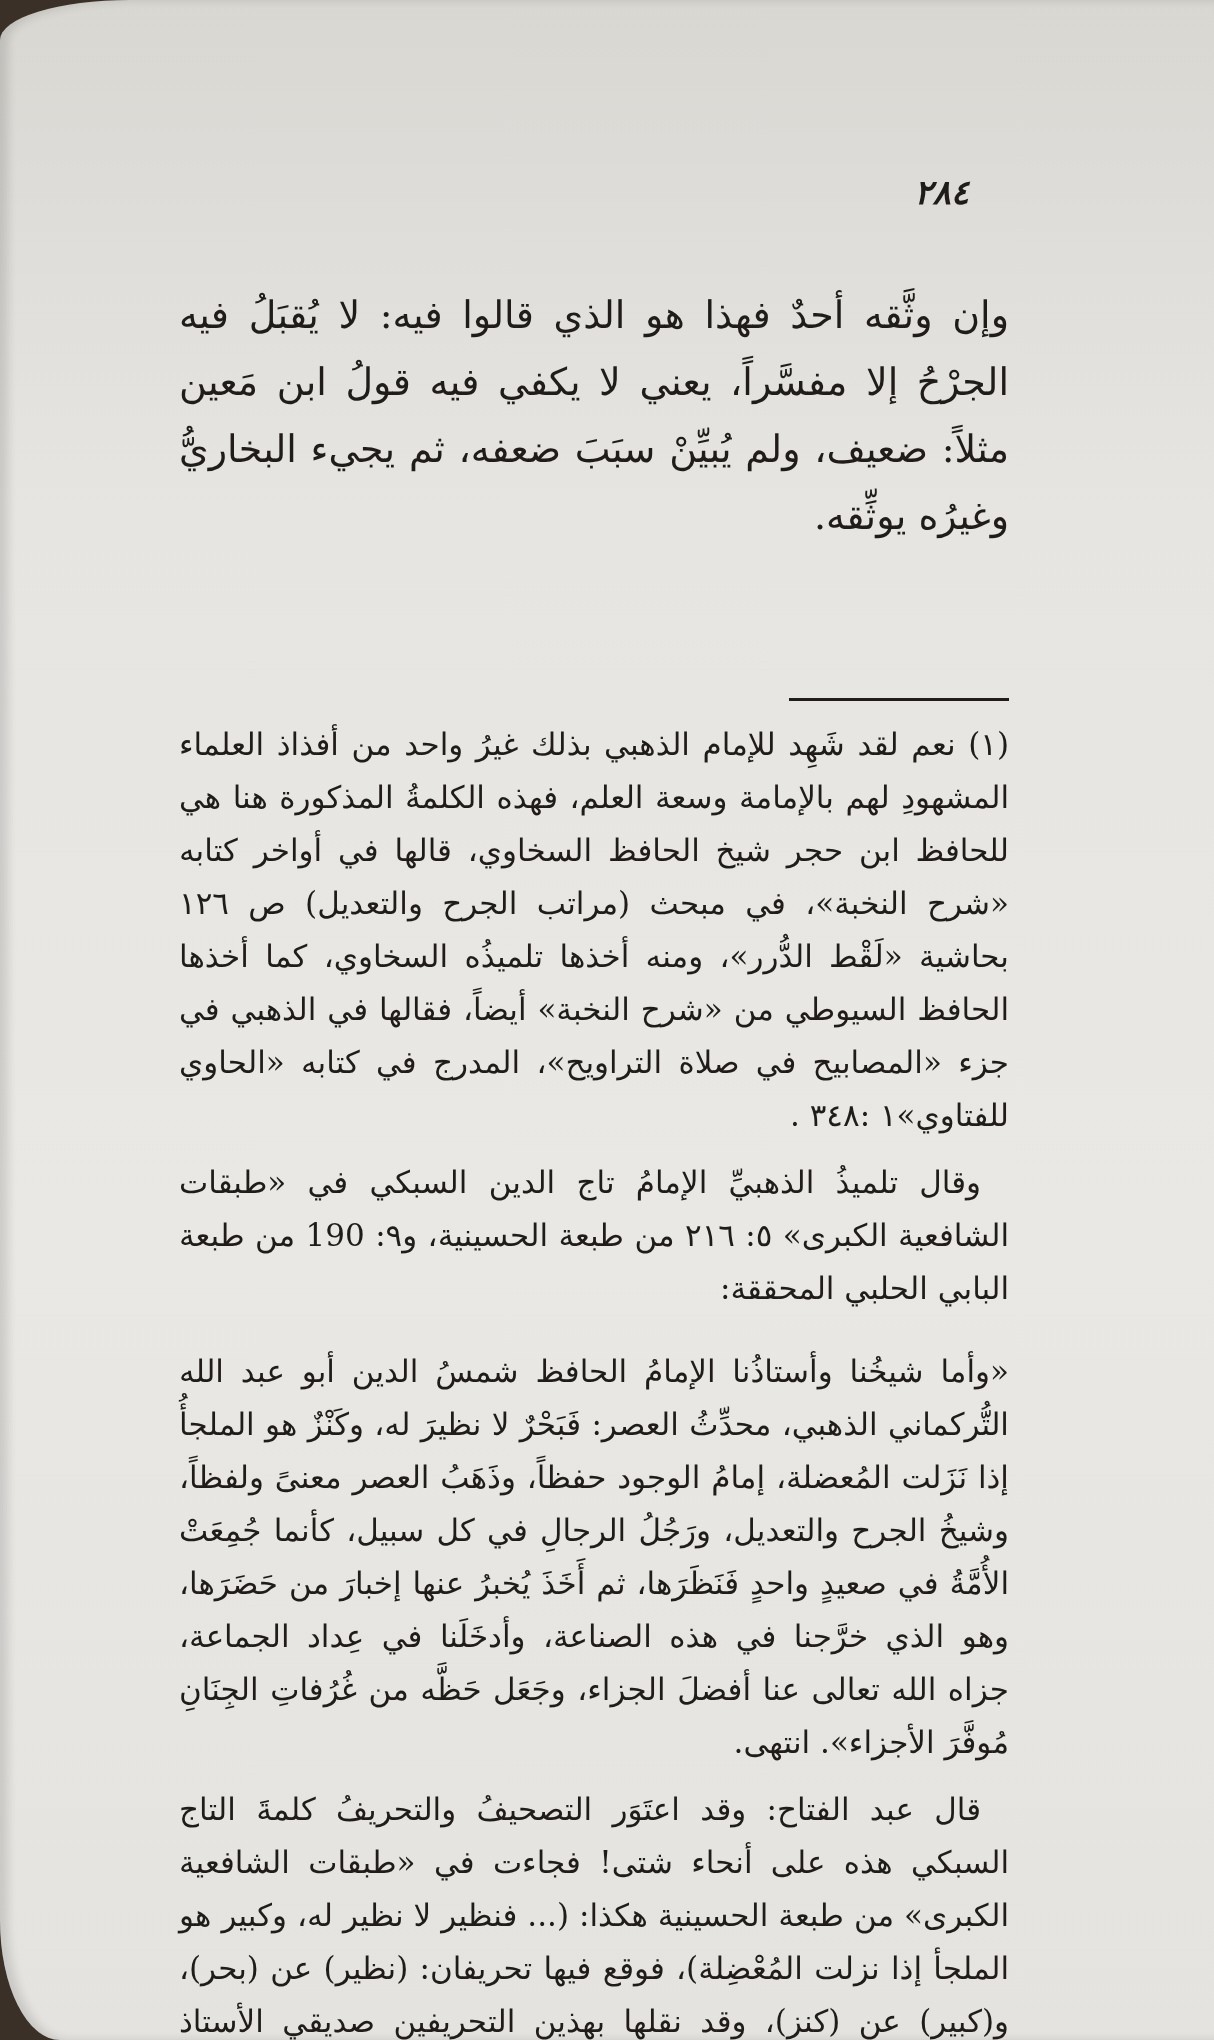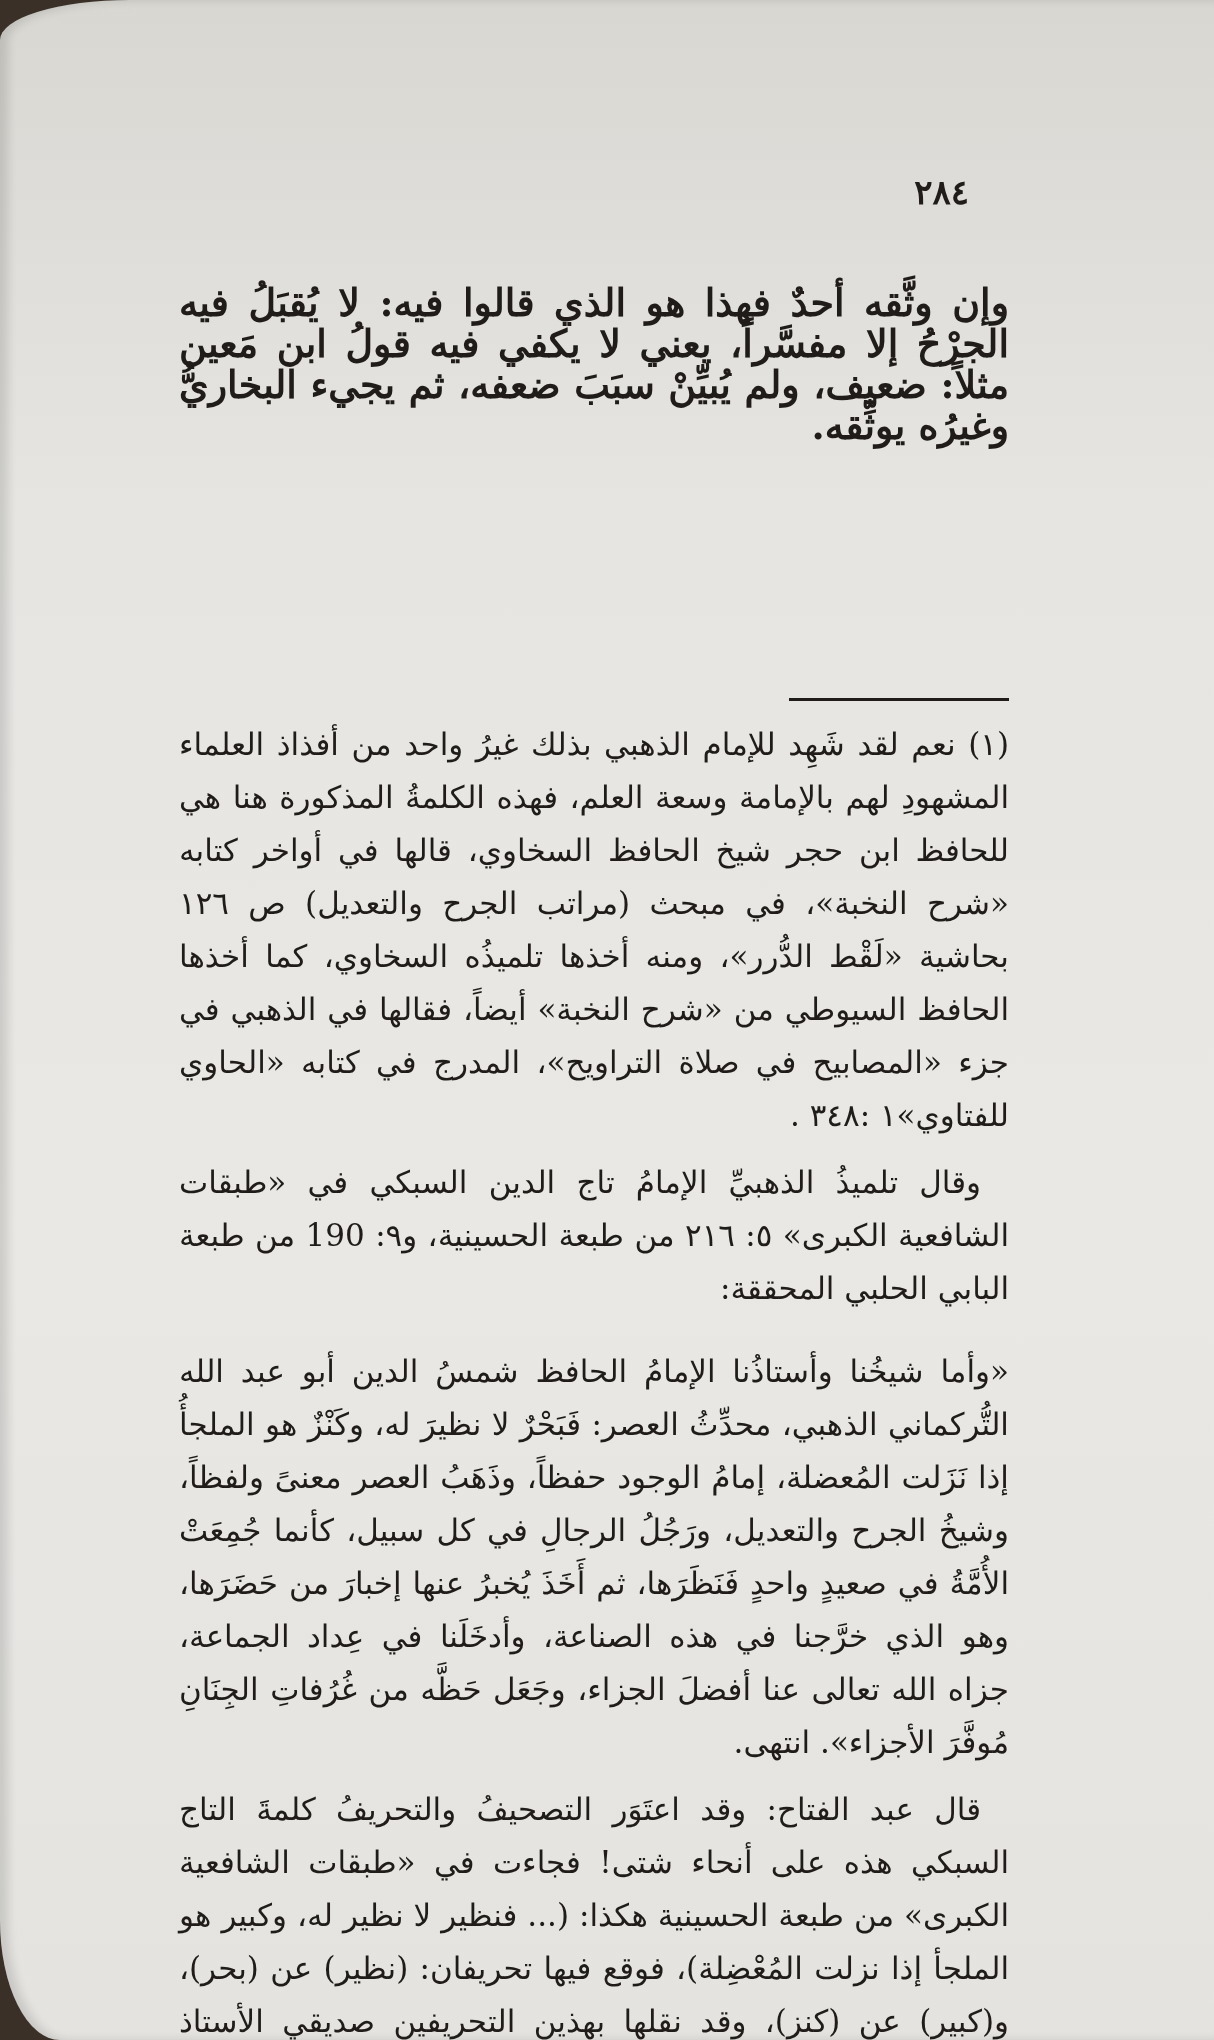--- a/index.html
+++ b/index.html
@@ -13,25 +13,25 @@
       width: 1214px; height: 2040px;
       background: linear-gradient(180deg, #d9d7d2 0%, #e6e5e2 25%, #e9e8e5 60%, #e4e3e0 100%);
       border-top-left-radius: 130px 40px;
       border-bottom-left-radius: 60px 120px;
       box-shadow: inset 8px 0 10px rgba(0,0,0,0.12);
       direction: rtl;
       color: #1f1c1a;
     }
     .page-number {
       position: absolute; top: 172px; right: 245px;
-      font-size: 34px; font-weight: bold; letter-spacing: 1px;
+      font-size: 34px; font-weight: bold; letter-spacing: 1px; font-style: italic;
     }
     .main-text {
       position: absolute; top: 282px; right: 205px; width: 830px;
-      font-size: 38px; line-height: 41px; text-align: justify; font-weight: bold;
+      font-size: 38px; line-height: 67px; text-align: justify;
     }
     .main-text p { margin: 0 0 20px 0; text-indent: 36px; }
     .main-text p.first { text-indent: 0; }
     .fn-mark { font-size: 22px; vertical-align: super; }
     .rule {
       position: absolute; top: 698px; right: 205px; width: 220px;
       border-top: 3px solid #1f1c1a;
     }
     .footnotes {
       position: absolute; top: 718px; right: 205px; width: 830px;

